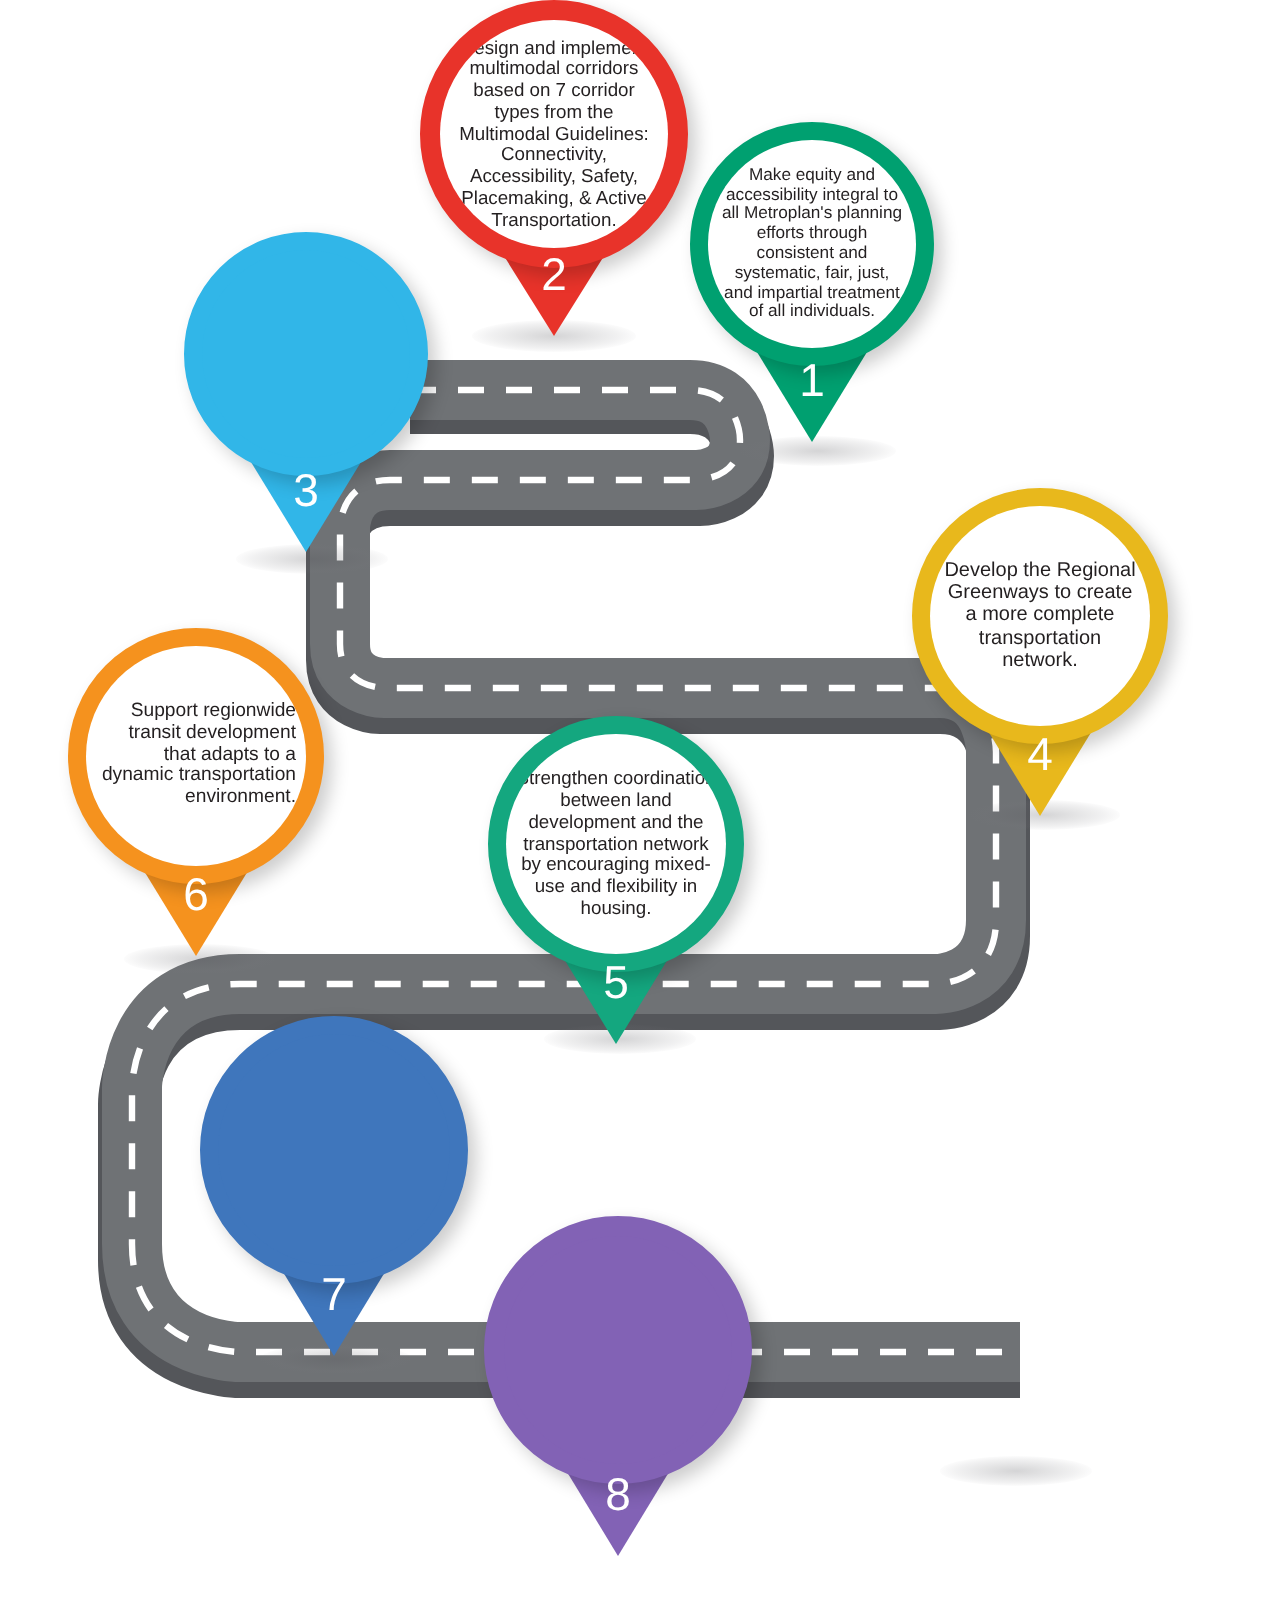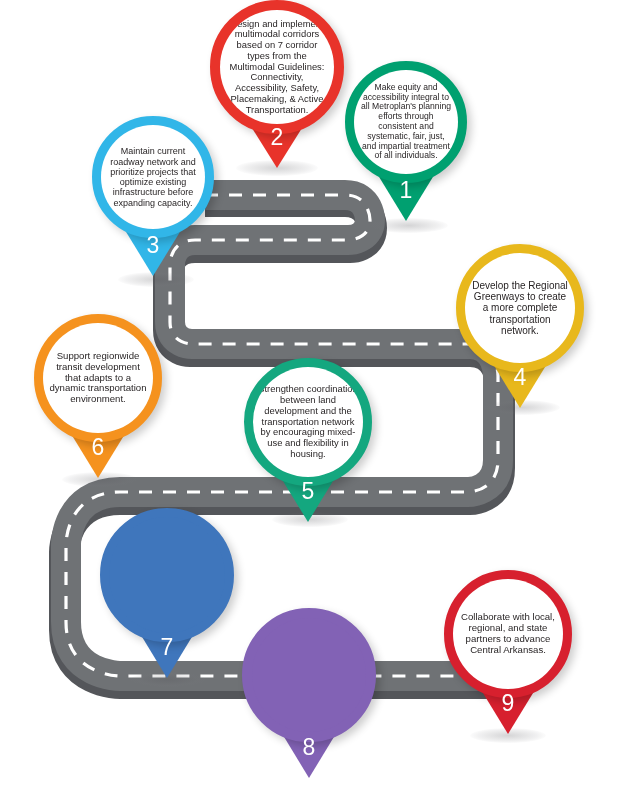--- a/index.html
+++ b/index.html
@@ -125,23 +125,20 @@
     <div class="num" style="top:118px;">1</div>
   </div>
 
   <div class="shadow" style="left:118px;top:272px;width:76px;height:15px;"></div>
   <div class="pin" id="pin3" style="left:92px;top:116px;width:122px;height:168px;z-index:9">
     <svg class="tail" width="70" height="58" viewBox="0 0 70 58" style="top:104px;">
       <path d="M2 2 L68 2 L35 56 Z" fill="#31b6e8"></path>
     </svg>
     <div class="ring" style="width:122px;height:122px;border:9px solid #31b6e8;background:#31b6e8;
          box-shadow:4px 4px 9px rgba(0,0,0,.20);"></div>
-    <div class="inner" style="left:9px;top:9px;width:104px;height:104px;">
-      <span class="txt" style="font-size:9px;">Maintain current roadway network and prioritize projects that optimize existing infrastructure before expanding capacity.</span>
-    </div>
     <div class="num" style="top:118px;">3</div>
   </div>
 
   <div class="shadow" style="left:484px;top:400px;width:76px;height:15px;"></div>
   <div class="pin" id="pin4" style="left:456px;top:244px;width:128px;height:172px;z-index:9">
     <svg class="tail" width="70" height="58" viewBox="0 0 70 58" style="top:108px;">
       <path d="M2 2 L68 2 L35 56 Z" fill="#e8b81c"></path>
     </svg>
     <div class="ring" style="width:128px;height:128px;border:9px solid #e8b81c;background:#e8b81c;
          box-shadow:4px 4px 9px rgba(0,0,0,.20);"></div>
@@ -164,21 +161,21 @@
     <div class="num" style="top:122px;">5</div>
   </div>
 
   <div class="shadow" style="left:62px;top:472px;width:76px;height:15px;"></div>
   <div class="pin" id="pin6" style="left:34px;top:314px;width:128px;height:172px;z-index:9">
     <svg class="tail" width="70" height="58" viewBox="0 0 70 58" style="top:108px;">
       <path d="M2 2 L68 2 L35 56 Z" fill="#f5921e"></path>
     </svg>
     <div class="ring" style="width:128px;height:128px;border:9px solid #f5921e;background:#f5921e;
          box-shadow:4px 4px 9px rgba(0,0,0,.20);"></div>
-    <div class="inner" style="left:9px;top:9px;width:110px;height:110px;">
+    <div class="inner" style="left:9px;top:9px;width:110px;height:110px;text-align:right;">
       <span class="txt" style="font-size:9.6px;">Support regionwide transit development that adapts to a dynamic transportation environment.</span>
     </div>
     <div class="num" style="top:122px;">6</div>
   </div>
 
   <div class="shadow" style="left:130px;top:672px;width:76px;height:15px;"></div>
   <div class="pin" id="pin7" style="left:100px;top:508px;width:134px;height:178px;z-index:9">
     <svg class="tail" width="72" height="60" viewBox="0 0 72 60" style="top:112px;">
       <path d="M2 2 L70 2 L36 58 Z" fill="#3f76bc"></path>
     </svg>
@@ -190,25 +187,14 @@
   <div class="pin" id="pin8" style="left:242px;top:608px;width:134px;height:178px;z-index:9">
     <svg class="tail" width="72" height="60" viewBox="0 0 72 60" style="top:112px;">
       <path d="M2 2 L70 2 L36 58 Z" fill="#8262b5"></path>
     </svg>
     <div class="ring" style="width:134px;height:134px;border:10px solid #8262b5;background:#8262b5;
          box-shadow:4px 4px 9px rgba(0,0,0,.20);"></div>
     <div class="num" style="top:128px;">8</div>
   </div>
 
   <div class="shadow" style="left:470px;top:728px;width:76px;height:15px;"></div>
-  <div class="pin" id="pin9" style="left:444px;top:570px;width:128px;height:172px;z-index:9">
-    <svg class="tail" width="70" height="58" viewBox="0 0 70 58" style="top:108px;">
-      <path d="M2 2 L68 2 L35 56 Z" fill="#d7202e"></path>
-    </svg>
-    <div class="ring" style="width:128px;height:128px;border:9px solid #d7202e;background:#d7202e;
-         box-shadow:4px 4px 9px rgba(0,0,0,.20);"></div>
-    <div class="inner" style="left:9px;top:9px;width:110px;height:110px;">
-      <span class="txt" style="font-size:9.6px;">Collaborate with local, regional, and state partners to advance Central Arkansas.</span>
-    </div>
-    <div class="num" style="top:122px;">9</div>
-  </div>
 
 </div>
 
 </body></html>

